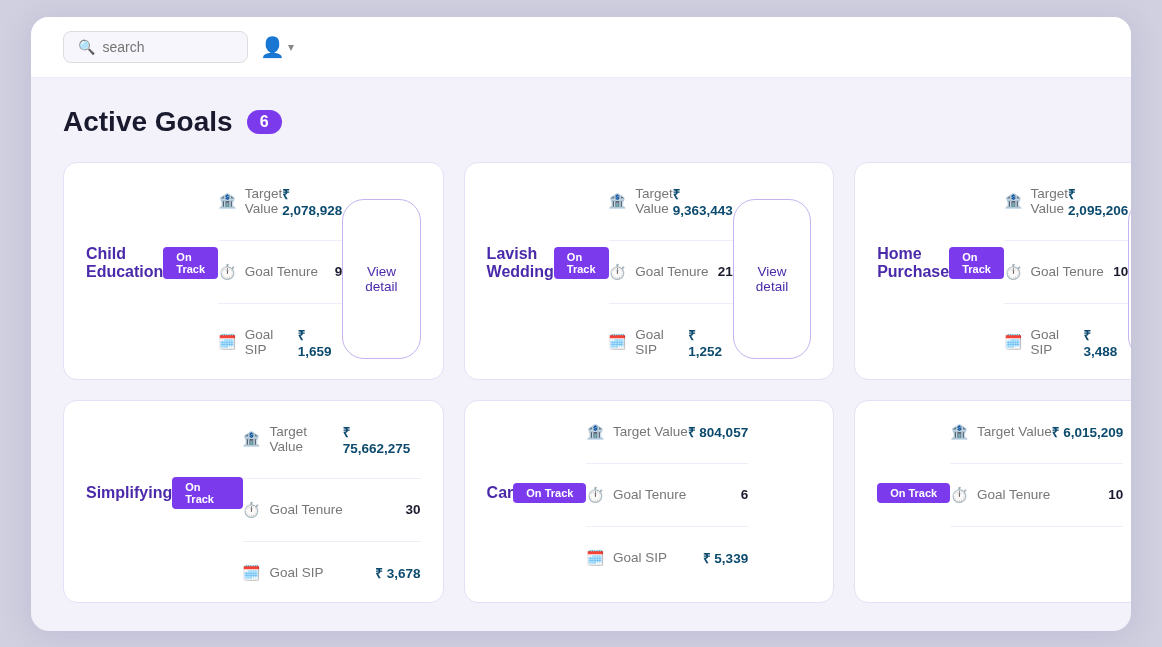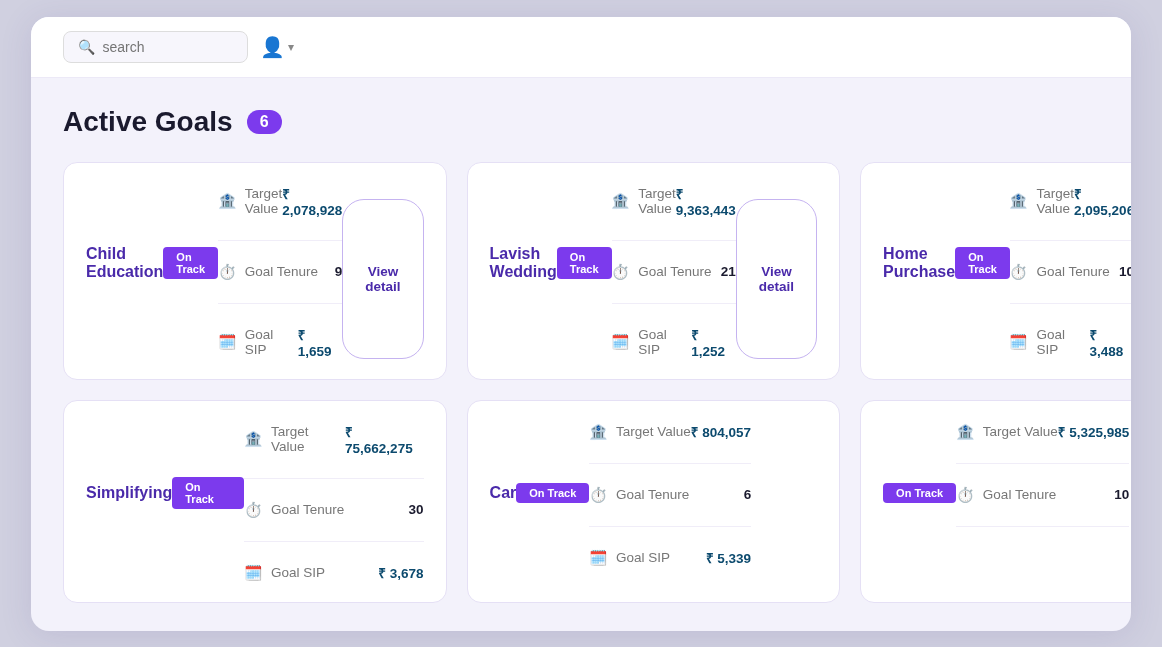--- a/index.html
+++ b/index.html
@@ -163,21 +163,21 @@
       margin: 10px 0 10px 0;
     }
     .view-detail-btn {
       margin-top: 14px;
       background: #fff;
       color: #4a2aaa;
       border: 1.5px solid #c5b3f0;
       border-radius: 22px;
       padding: 8px 22px;
       font-size: 13.5px;
-      font-weight: 700;
+      font-weight: 400;
       cursor: pointer;
       width: fit-content;
     }
   </style>
 </head>
 <body>
 
 <div class="app-container">
 
   <div class="header">
@@ -363,21 +363,21 @@
         <div class="goal-card">
     <div class="card-header">
       <span class="on-track-badge">On Track</span>
     </div>
     <div class="card-rows">
       <div class="card-row">
         <div class="card-row-left">
           <span class="row-icon">🏦</span>
           <span>Target Value</span>
         </div>
-        <span class="card-row-value">₹ 5,325,985</span>
+        <span class="card-row-value">₹ 6,015,209</span>
       </div>
       <hr class="card-divider">
       <div class="card-row">
         <div class="card-row-left">
           <span class="row-icon">⏱️</span>
           <span>Goal Tenure</span>
         </div>
         <span class="card-row-value neutral">10</span>
       </div>
       <hr class="card-divider">

